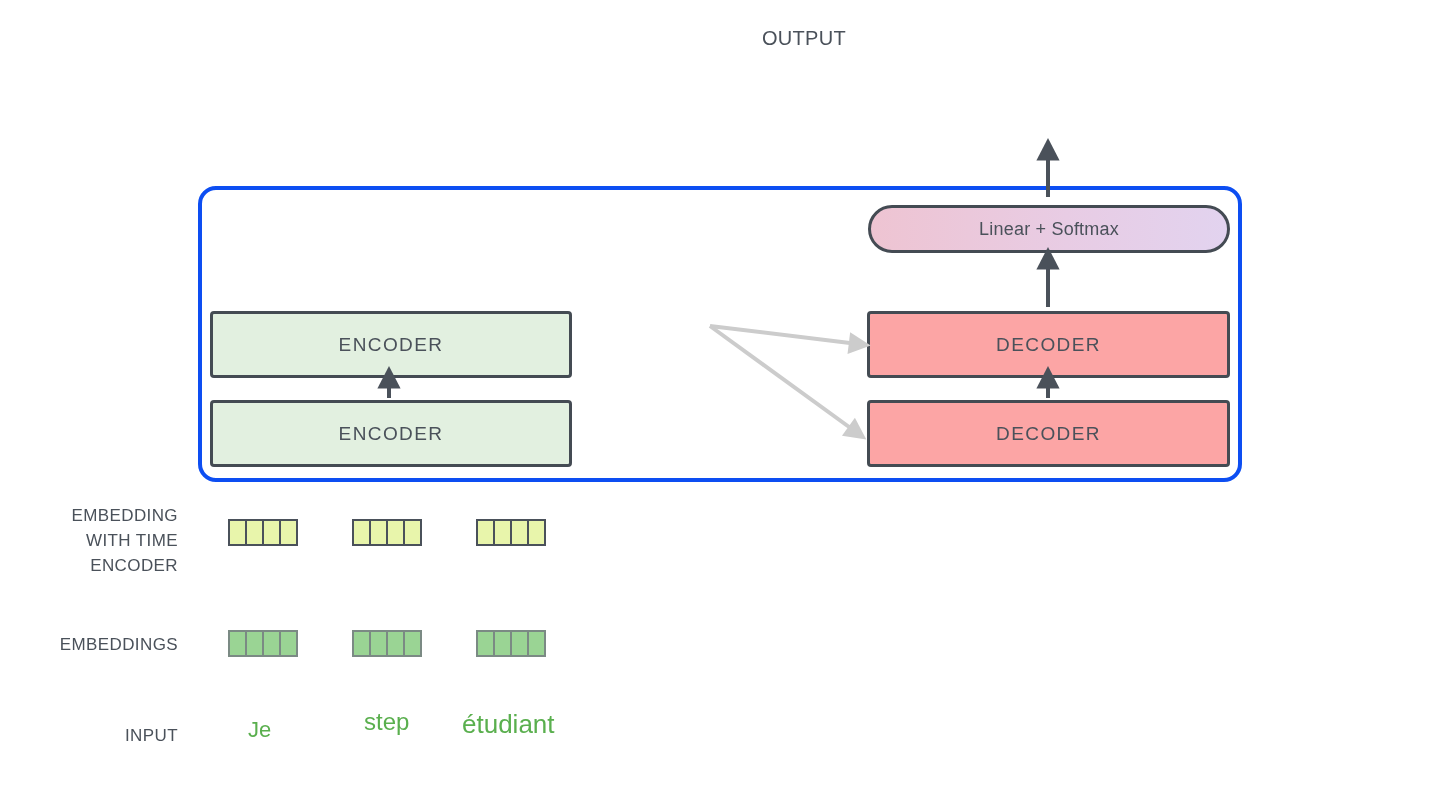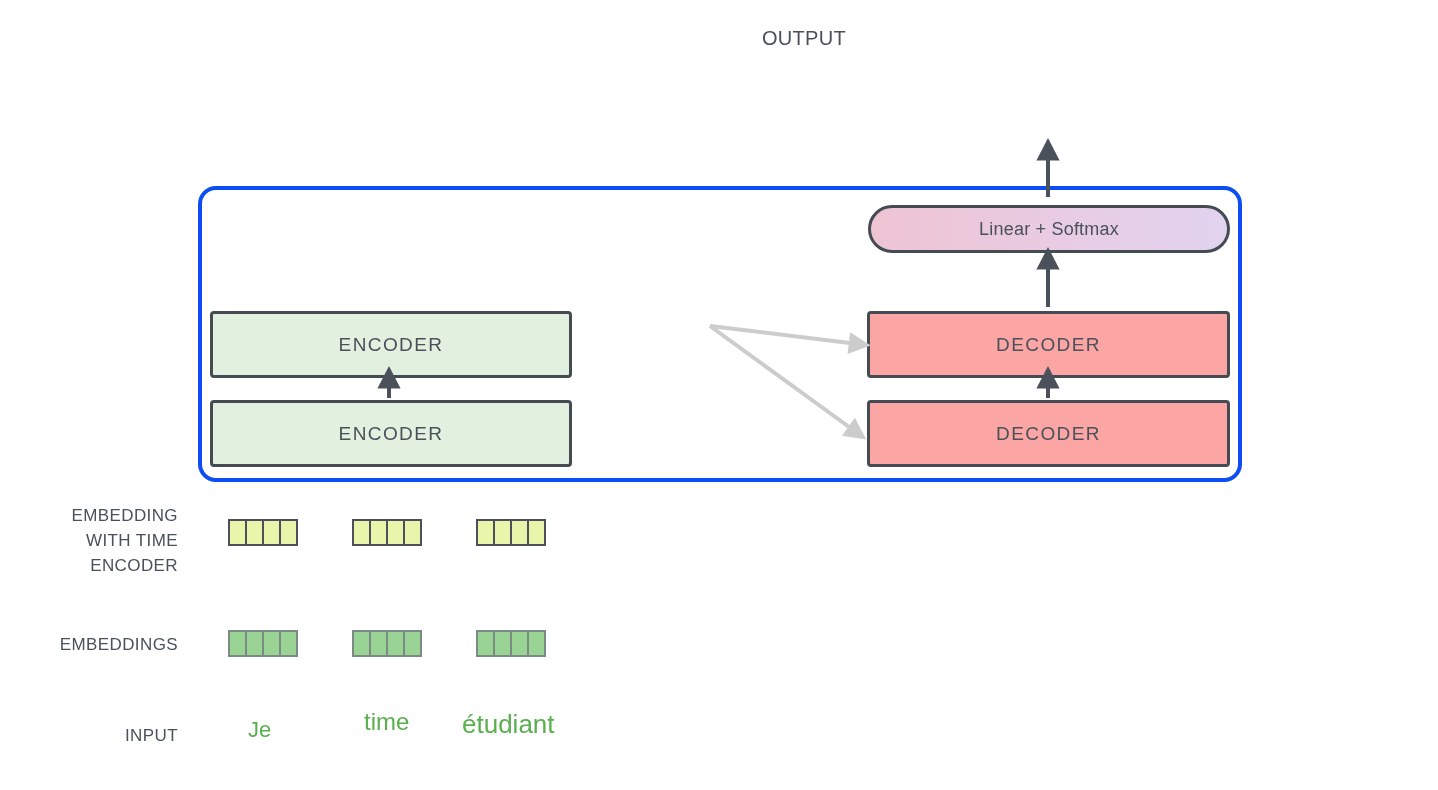--- a/index.html
+++ b/index.html
@@ -242,16 +242,16 @@
     <div class="cell"></div>
   </div>
   <div class="cellgroup emb eg3">
     <div class="cell"></div>
     <div class="cell"></div>
     <div class="cell"></div>
     <div class="cell"></div>
   </div>
 
   <div class="word" id="word-je">Je</div>
-  <div class="word" id="word-suis">time</div>
+  <div class="word" id="word-suis">step</div>
   <div class="word" id="word-etudiant">étudiant</div>
 
 </div>
 
 </body></html>

